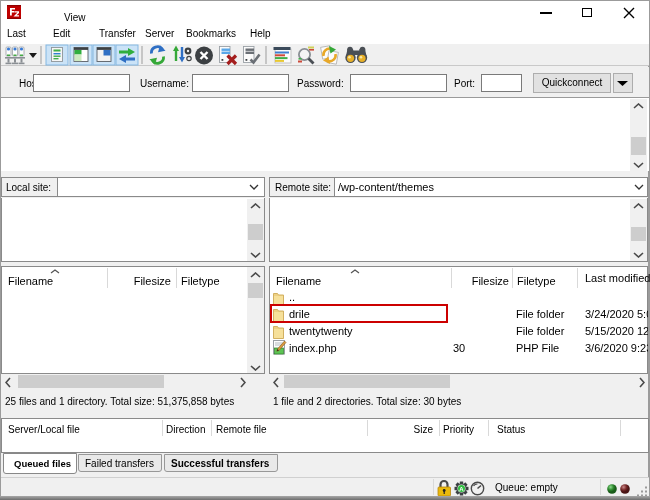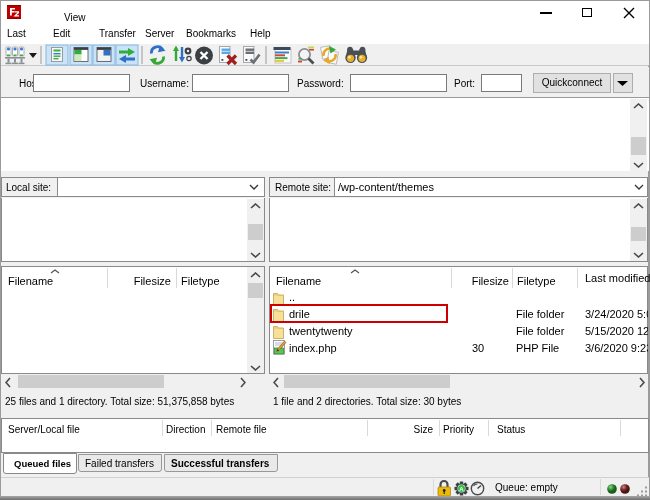--- a/index.html
+++ b/index.html
@@ -303,21 +303,21 @@
   <div class="ab t11" style="left:315px;top:34px;height:17px;line-height:17px;white-space:nowrap;">5/15/2020 12:07:11 PM</div>
   <svg class="ab" style="left:3px;top:51px;" width="14" height="15" viewBox="0 0 14 15">
       <rect x="0.5" y="0.5" width="11" height="13.5" fill="#fdfdfd" stroke="#9a9fa4" stroke-width="1"></rect>
       <rect x="2" y="2.5" width="8" height="1" fill="#b8bdc2"></rect>
       <rect x="2" y="4.5" width="8" height="1" fill="#b8bdc2"></rect>
       <rect x="1.5" y="8" width="9" height="6" fill="#5cc454" stroke="#2e7e2a" stroke-width="0.7"></rect>
       <path d="M11.5 1 L13 2.5 L6 10.5 L3.8 11.2 L4.5 9 Z" fill="#d99a3e" stroke="#8a5a1a" stroke-width="0.6"></path>
       <path d="M3.8 11.2 L4.5 9 L6 10.5 Z" fill="#3a2a1a"></path>
     </svg>
   <div class="ab t11" style="left:19px;top:51px;height:17px;line-height:17px;">index.php</div>
-  <div class="ab t11" style="left:183px;top:51px;width:50px;text-align:center;height:17px;line-height:17px;">30</div>
+  <div class="ab t11" style="left:183px;top:51px;width:50px;text-align:left;height:17px;line-height:17px;">30</div>
   <div class="ab t11" style="left:246px;top:51px;height:17px;line-height:17px;">PHP File</div>
   <div class="ab t11" style="left:315px;top:51px;height:17px;line-height:17px;white-space:nowrap;">3/6/2020 9:23:32 PM</div>
 </div>
 
 <div class="ab" style="left:270px;top:304px;width:178px;height:19px;border:2px solid #cc0000;"></div>
 
 <div class="ab gray" style="left:269px;top:374px;width:379px;height:15px;"></div>
 <svg class="ab" style="left:273px;top:377px;" width="6" height="11">
     <path d="M5 1 L1 5.5 L5 10" stroke="#4a4a4a" stroke-width="1.6" fill="none"></path>
   </svg>

